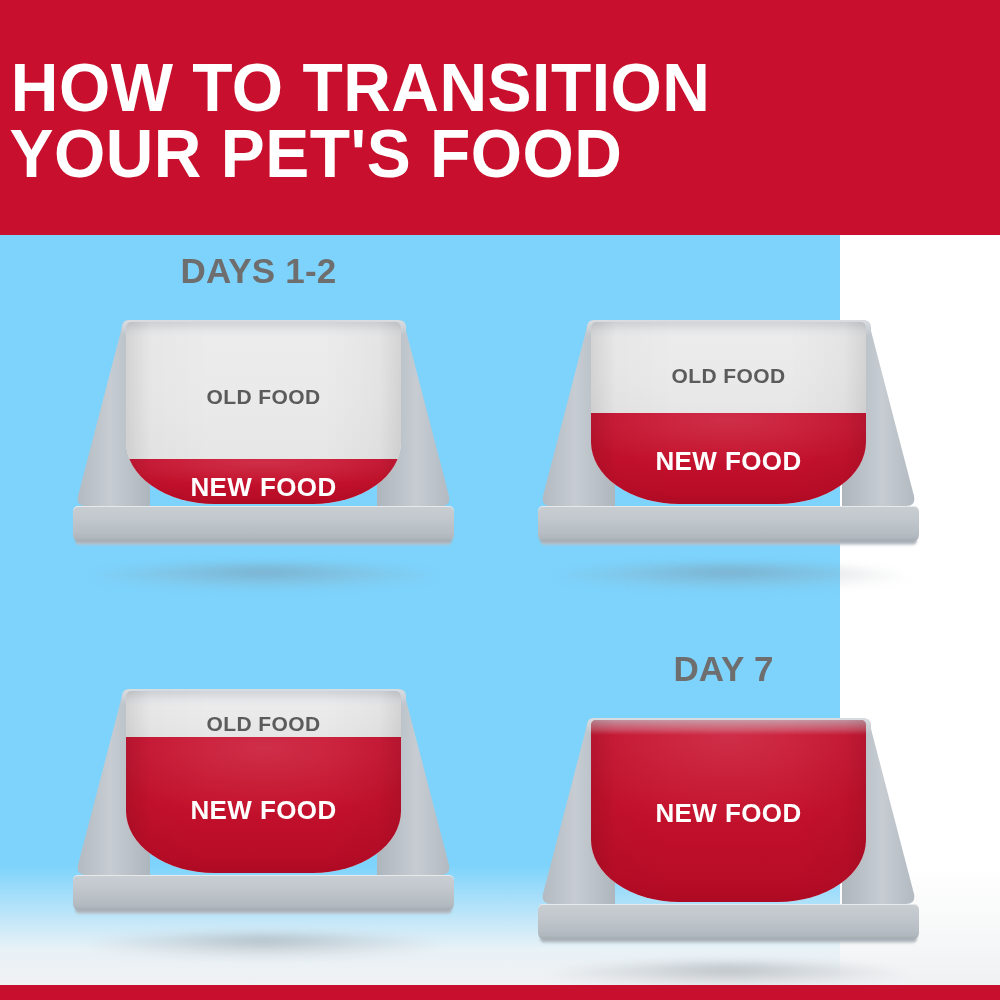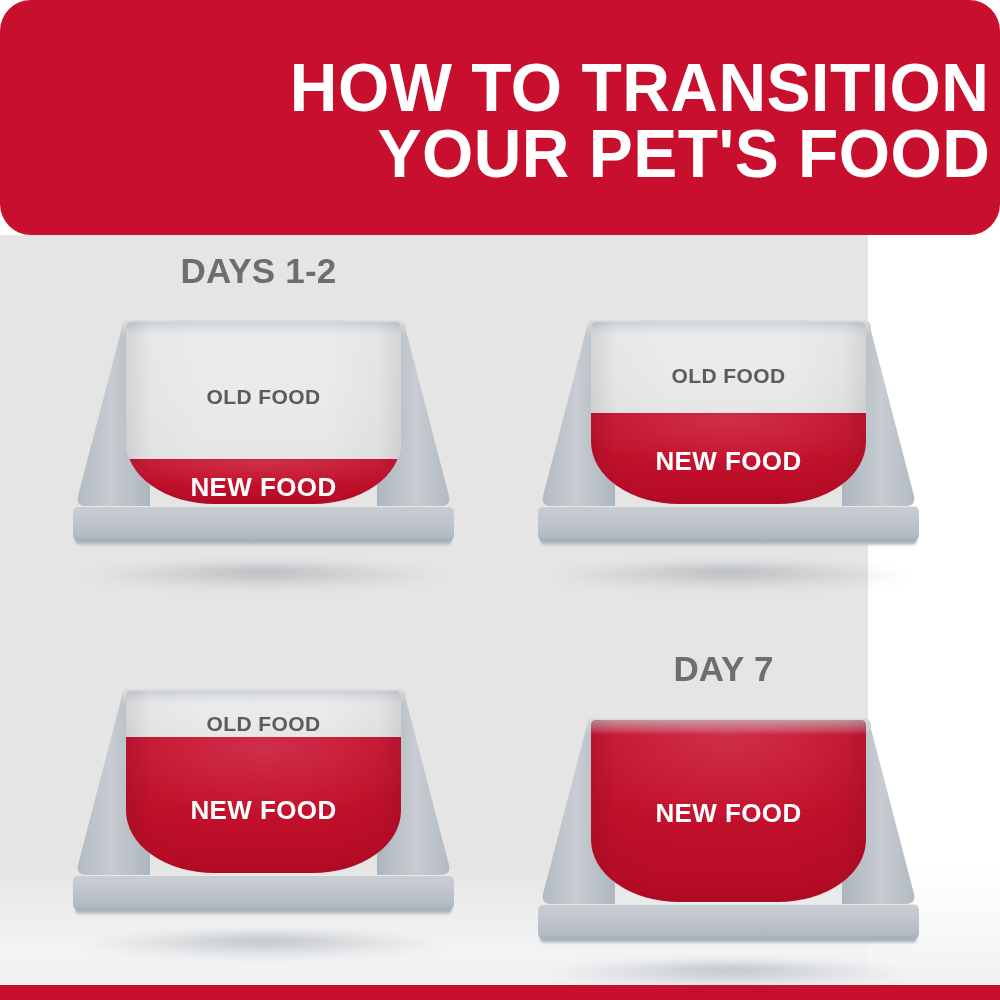--- a/index.html
+++ b/index.html
@@ -19,25 +19,24 @@
   
   .header-banner {
     position: absolute;
     left: 0;
     top: 0;
     width: 1000px;
     height: 235px;
     background: #c8102e;
     display: flex;
     flex-direction: column;
-    align-items: flex-end;
+    align-items: flex-start;
     justify-content: center;
     box-sizing: border-box;
     padding-top: 6px;
-    border-radius: 31px;
   }
   .header-line {
     color: #ffffff;
     font-family: "Liberation Sans", sans-serif;
     font-weight: bold;
     font-size: 68px;
     line-height: 0.96;
     letter-spacing: 0.5px;
     text-transform: uppercase;
     white-space: nowrap;
@@ -45,22 +44,21 @@
     transform-origin: center;
   }
 
   
   .content-area {
     position: absolute;
     left: 0;
     top: 235px;
     width: 840px;
     height: 750px;
-    background: #e5e5e5;
-    padding-left: 28px;
+    background: #7dd3fc;
   }
 
   .bowl-grid {
     position: absolute;
     left: 0;
     top: 0;
     width: 1000px;
     height: 750px;
   }
 

